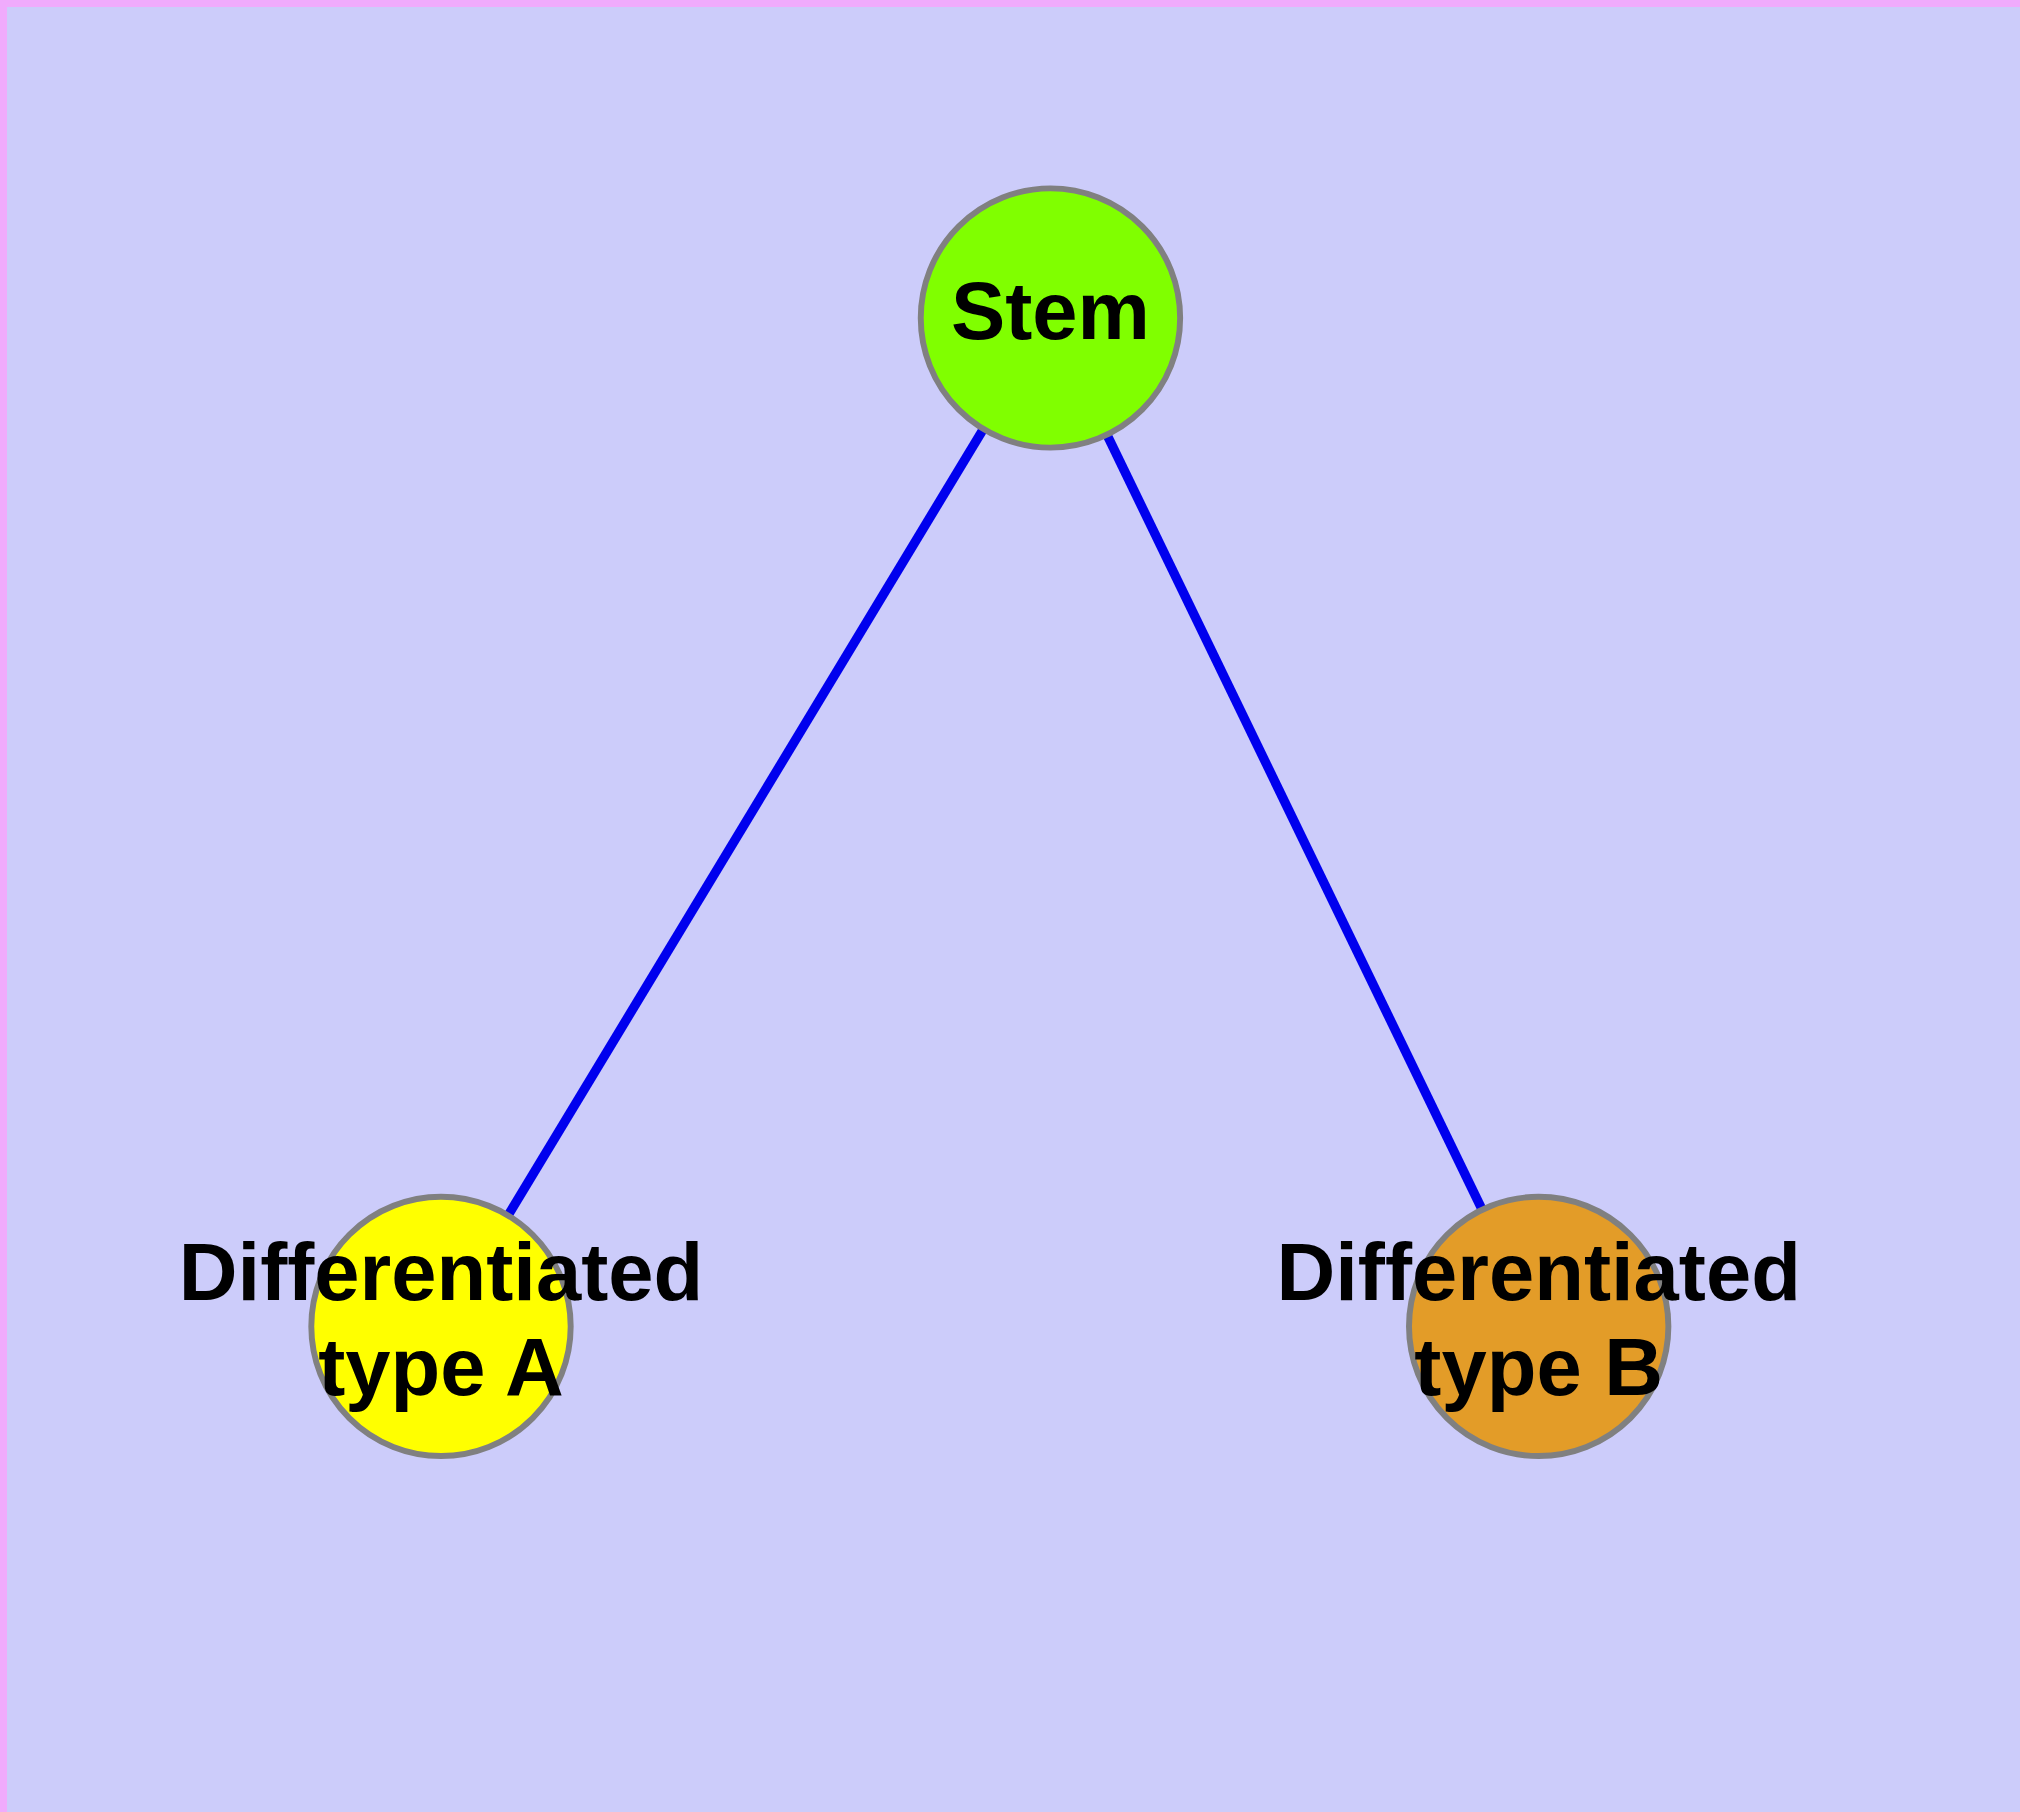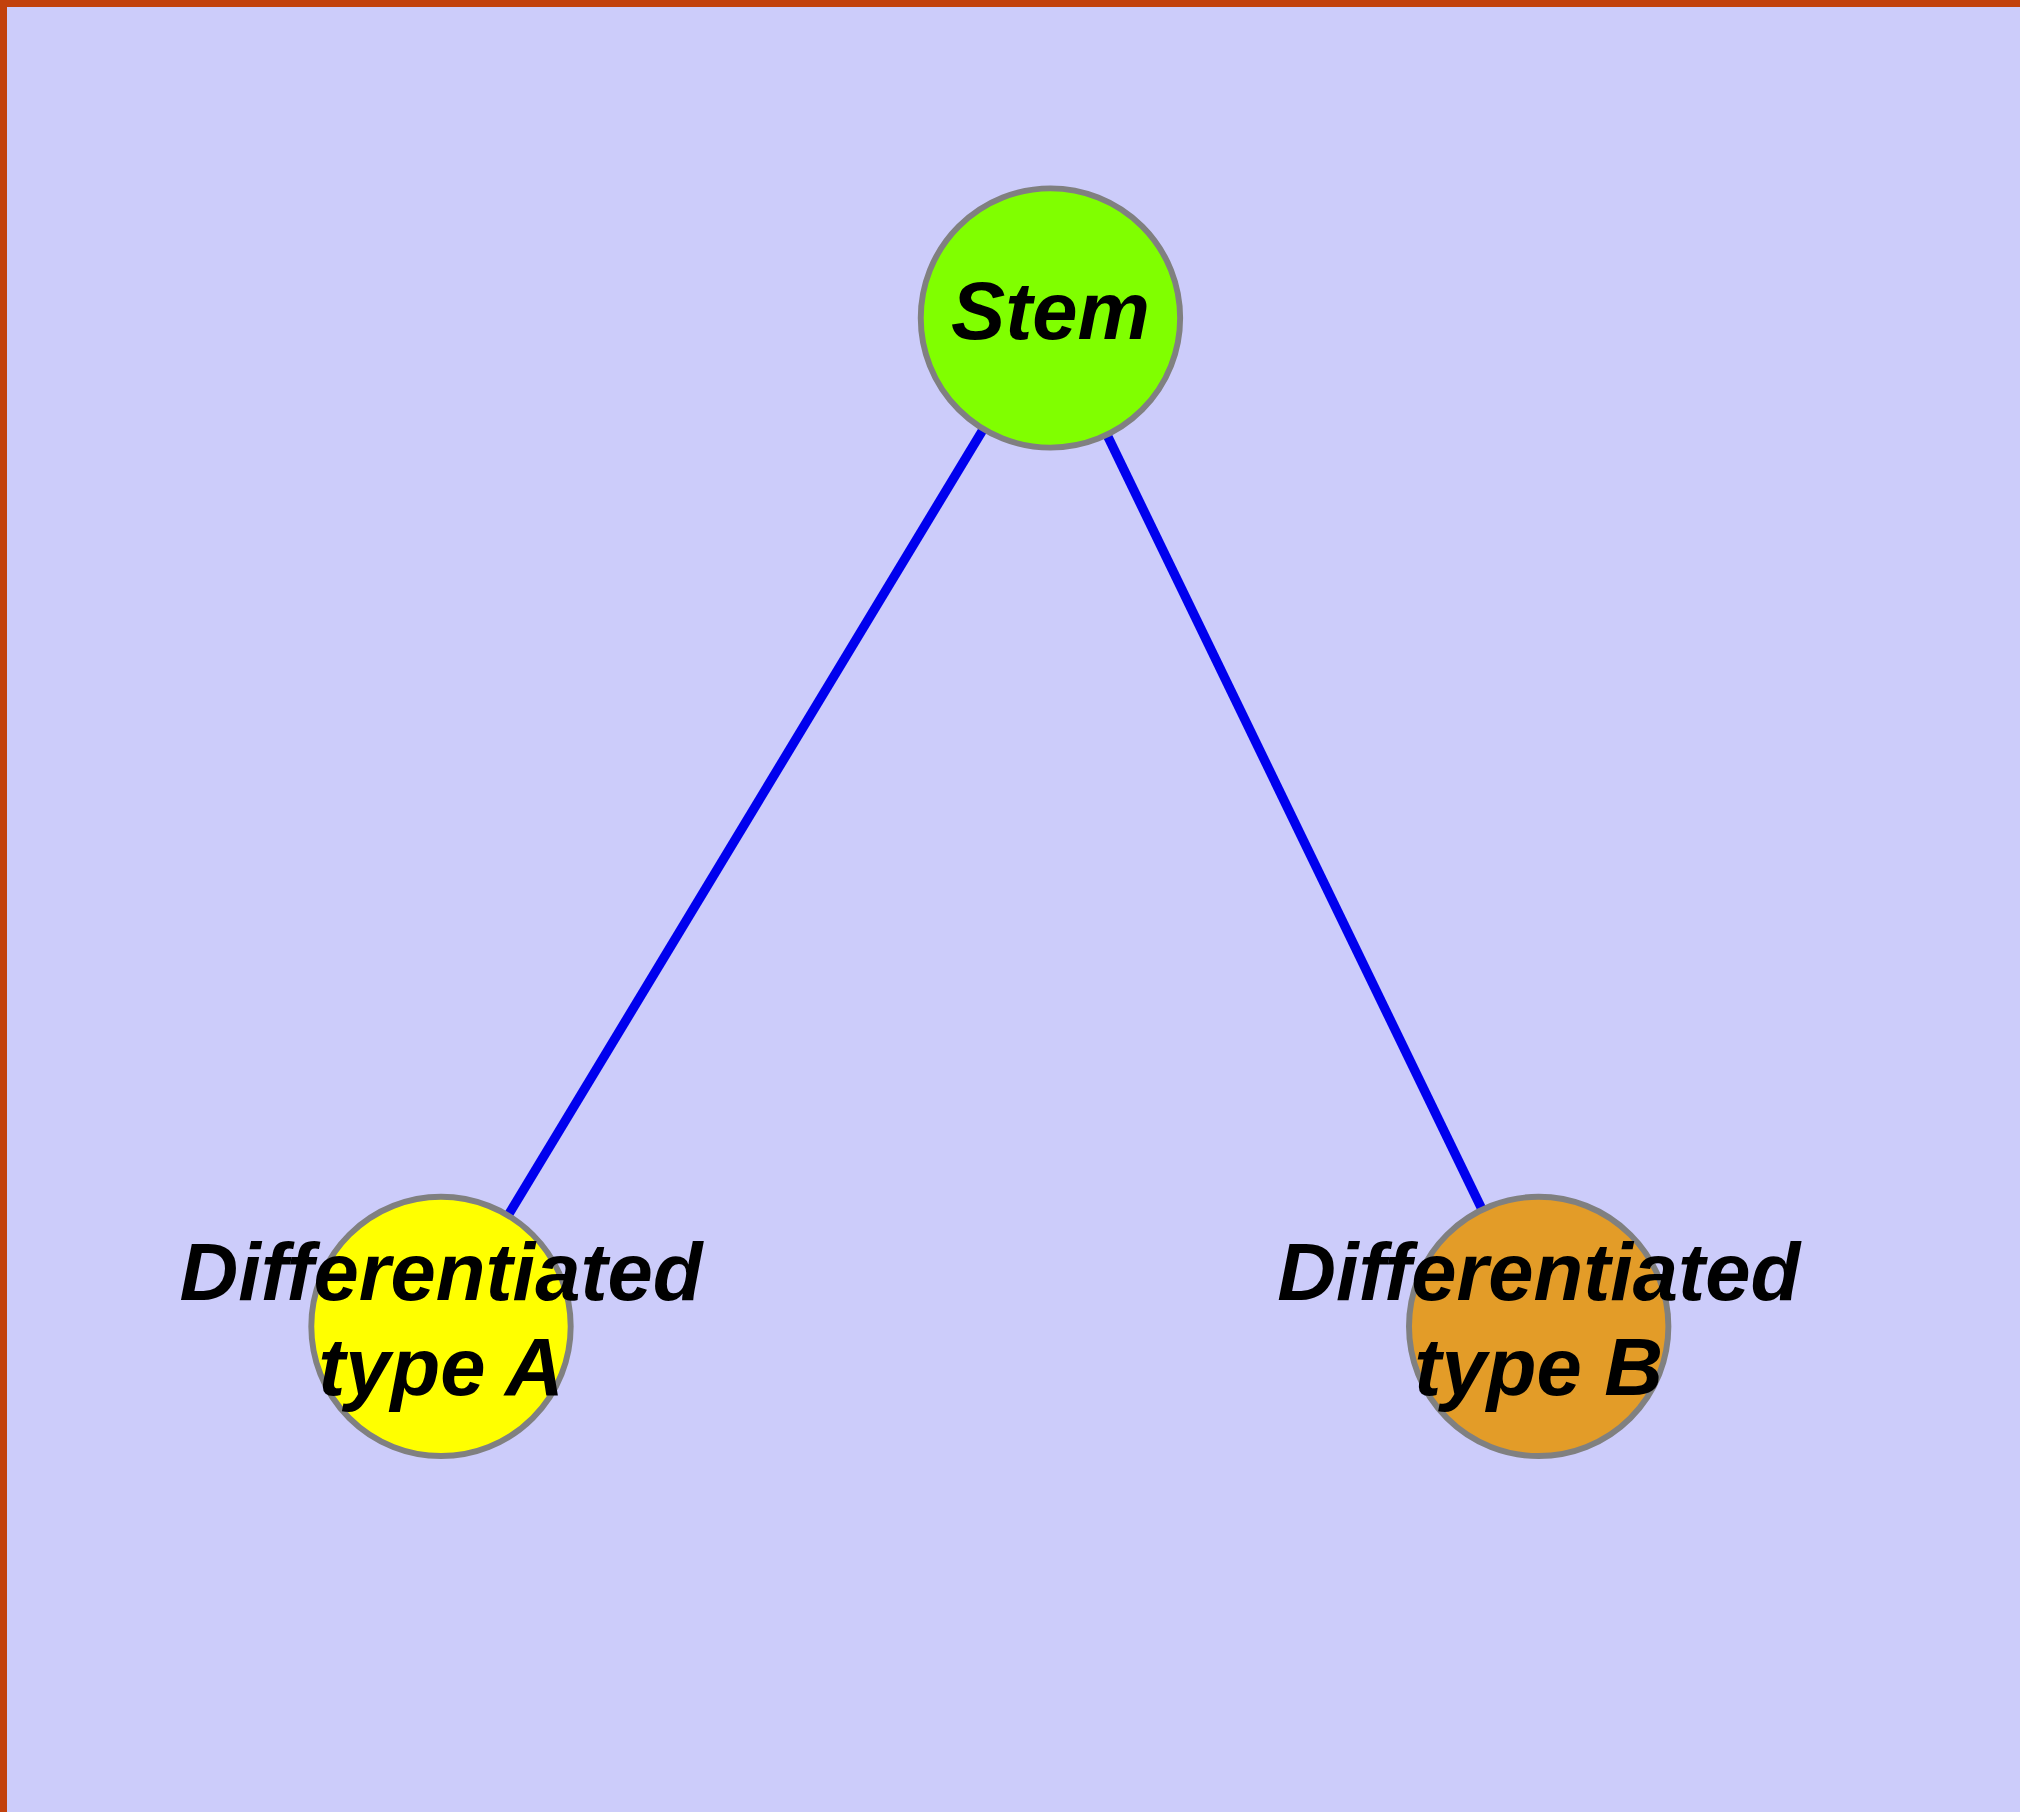--- a/index.html
+++ b/index.html
@@ -5,24 +5,23 @@
 <style>
   html, body {
     margin: 0;
     padding: 0;
     background: #ffffff;
   }
   #canvas {
     position: relative;
     width: 2021px;
     height: 1812px;
-    background: #c2410c;
+    background: #f0abfc;
     overflow: hidden;
     font-family: "Liberation Sans", "DejaVu Sans", sans-serif;
-    font-style: italic;
   }
   #plot-area {
     position: absolute;
     left: 6.8px;
     top: 6.8px;
     width: 2014px;
     height: 1805px;
     background: #ccccfa;
   }
   #graph-svg {

